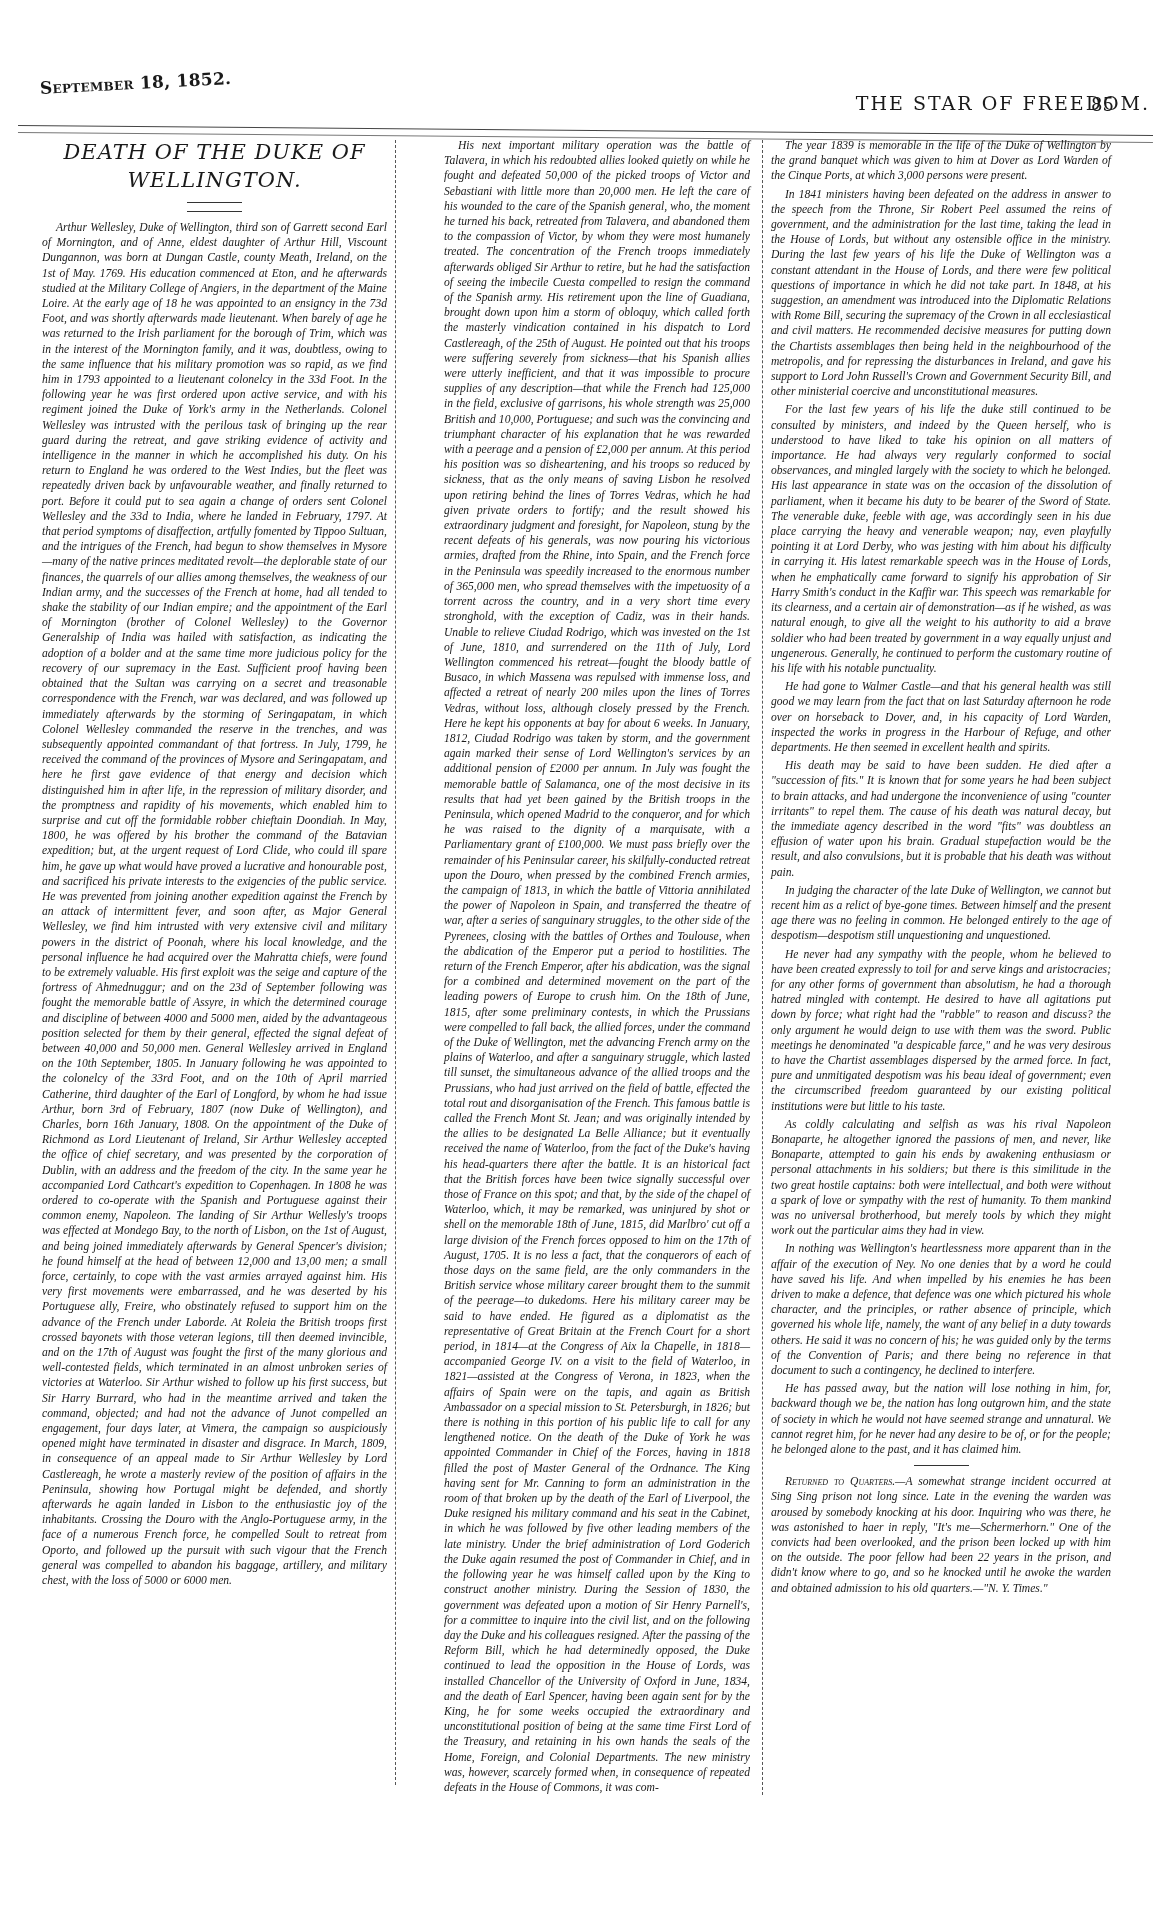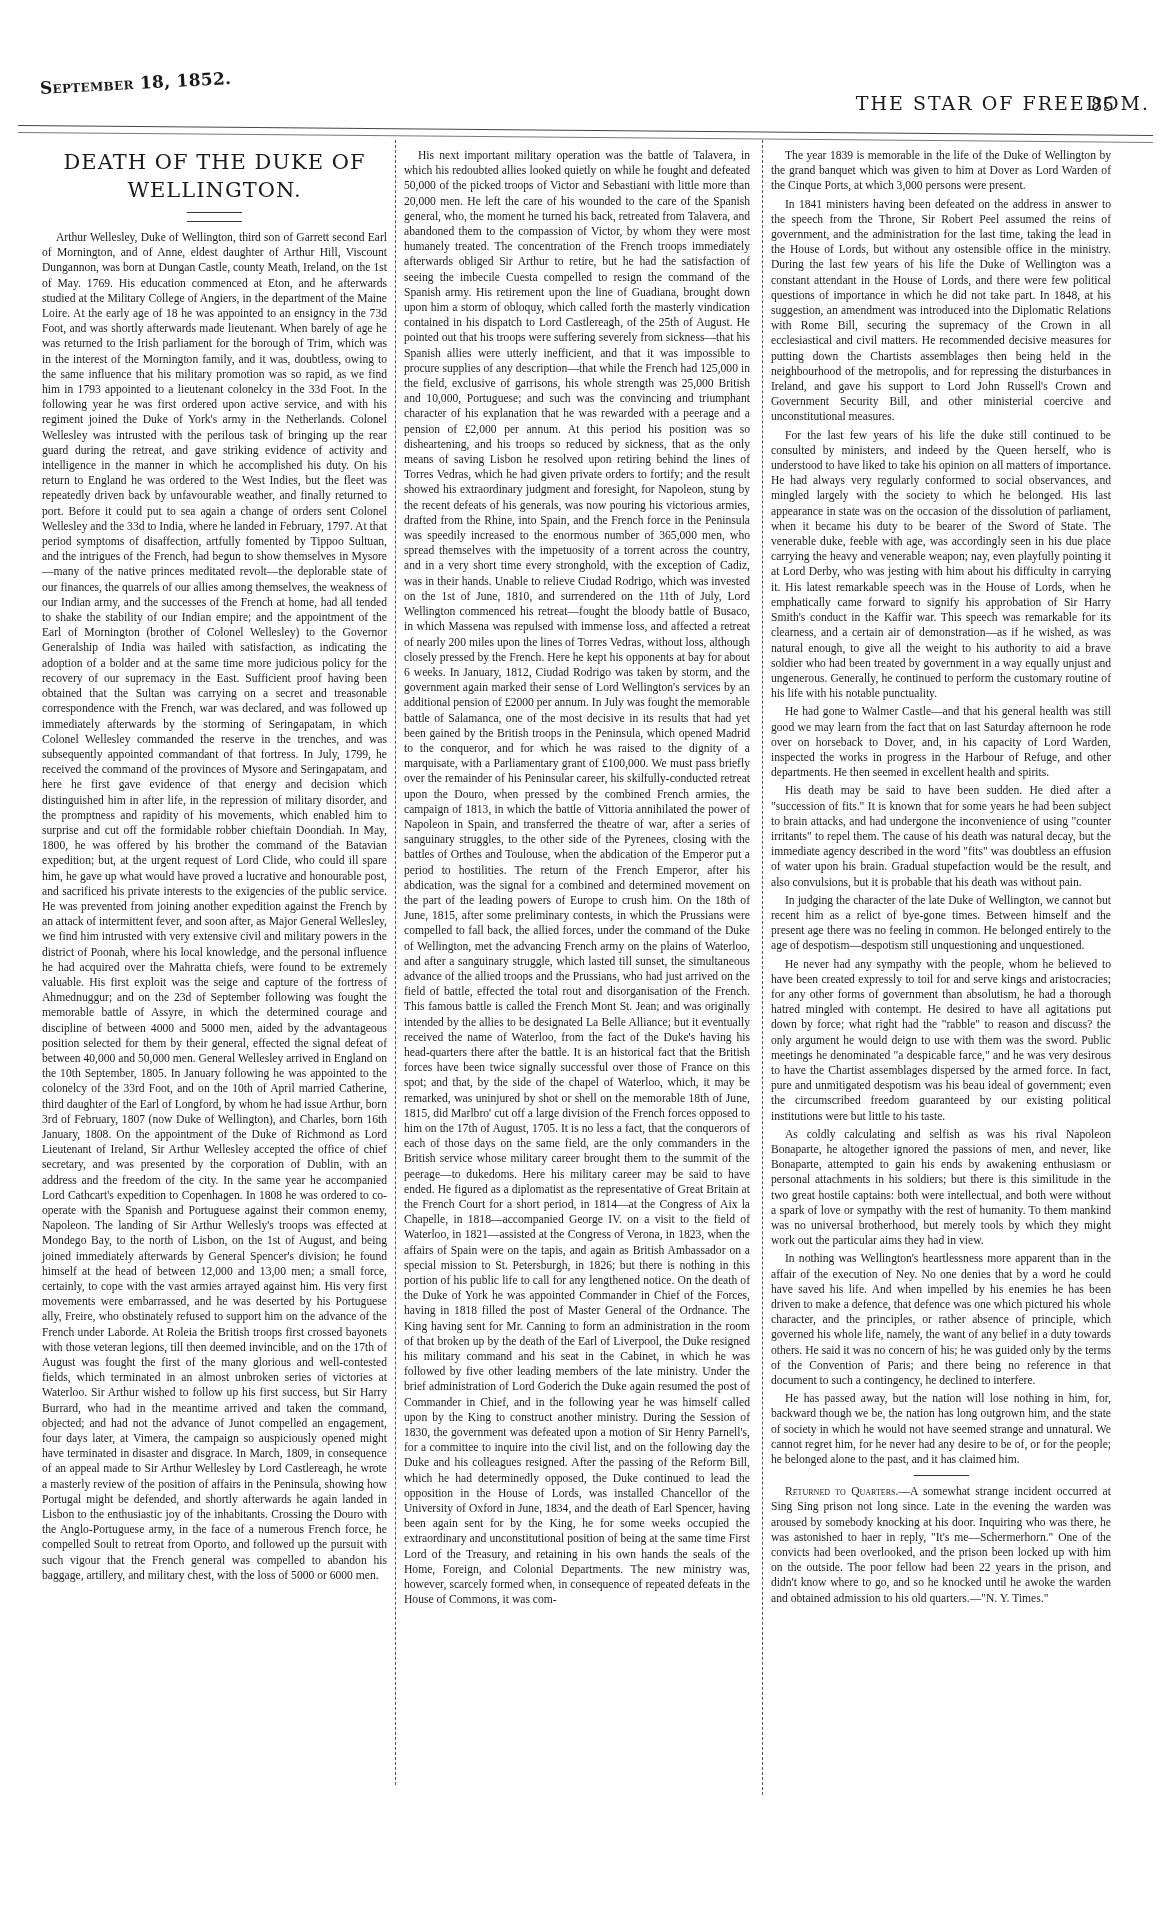--- a/index.html
+++ b/index.html
@@ -2,31 +2,31 @@
 <html><head>
 <meta charset="utf-8">
 <style>
   html, body { margin: 0; padding: 0; background: #ffffff; }
   body { width: 1171px; height: 1918px; position: relative; overflow: hidden; color: #1a1a1a; font-family: "DejaVu Serif", "Liberation Serif", serif; }
   .masthead { position: absolute; top: 78px; left: 20px; width: 1130px; height: 40px; }
   .mh-date { position: absolute; left: 20px; top: 0px; font-size: 17px; font-weight: bold; font-variant: small-caps; transform: rotate(-3deg); transform-origin: left center; letter-spacing: 0.3px; }
   .mh-title { position: absolute; left: 0; right: 0; top: 14px; text-align: right; font-size: 19px; letter-spacing: 2px; }
   .mh-page { position: absolute; right: 36px; top: 16px; font-size: 18px; }
   .rule { position: absolute; left: 18px; width: 1135px; top: 125px; height: 6px; border-top: 1px solid #444; border-bottom: 1px solid #777; transform: rotate(0.5deg); transform-origin: left center; }
-  .col { position: absolute; top: 148px; font-family: "Liberation Serif", "DejaVu Serif", serif; font-size: 11.6px; line-height: 15.2px; text-align: justify; hyphens: auto; }
+  .col { position: absolute; top: 138px; font-family: "Liberation Serif", "DejaVu Serif", serif; font-size: 11.6px; line-height: 15.2px; text-align: justify; hyphens: auto; font-style: italic; }
   .col1 { left: 42px; width: 345px; }
   .col2 { left: 404px; width: 346px; }
   .col3 { left: 771px; width: 340px; }
   .divider { position: absolute; top: 140px; width: 0; border-left: 1px dashed #555; }
   .div1 { left: 395px; height: 1645px; }
   .div2 { left: 762px; height: 1655px; }
   .headline { text-align: center; font-size: 21px; line-height: 28px; letter-spacing: 1px; margin: 0 0 6px 0; font-family: "DejaVu Serif", serif; }
   .short-rule { width: 55px; margin: 8px auto; border-top: 1px solid #333; }
   p { margin: 0 0 3px 0; text-indent: 14px; }
-  p.first { margin-top: 0; }
+  p.first { margin-top: 0; margin-left: 40px; }
   .small-caps { font-variant: small-caps; }
 </style>
 </head>
 <body>
 
 <div class="masthead">
   <span class="mh-date">September 18, 1852.</span>
   <div class="mh-title">THE STAR OF FREEDOM.</div>
   <span class="mh-page">85</span>
 </div>

